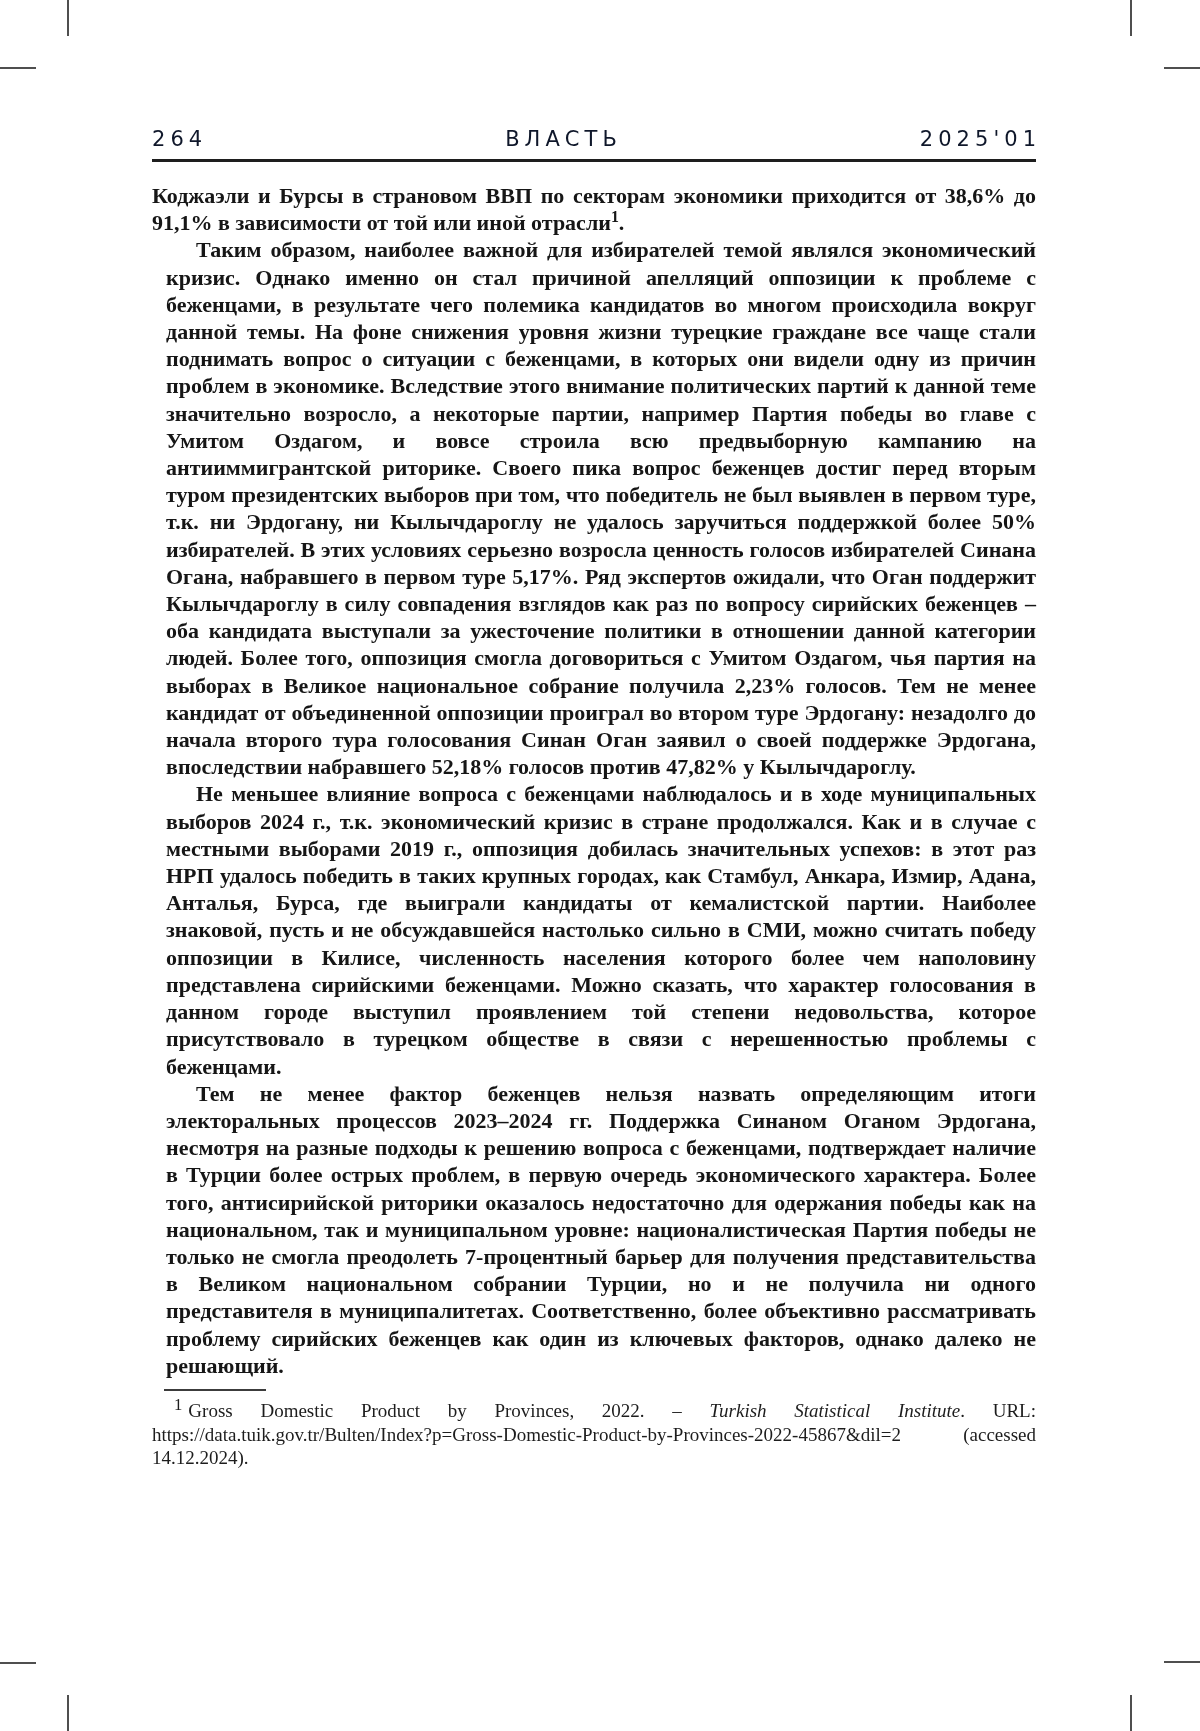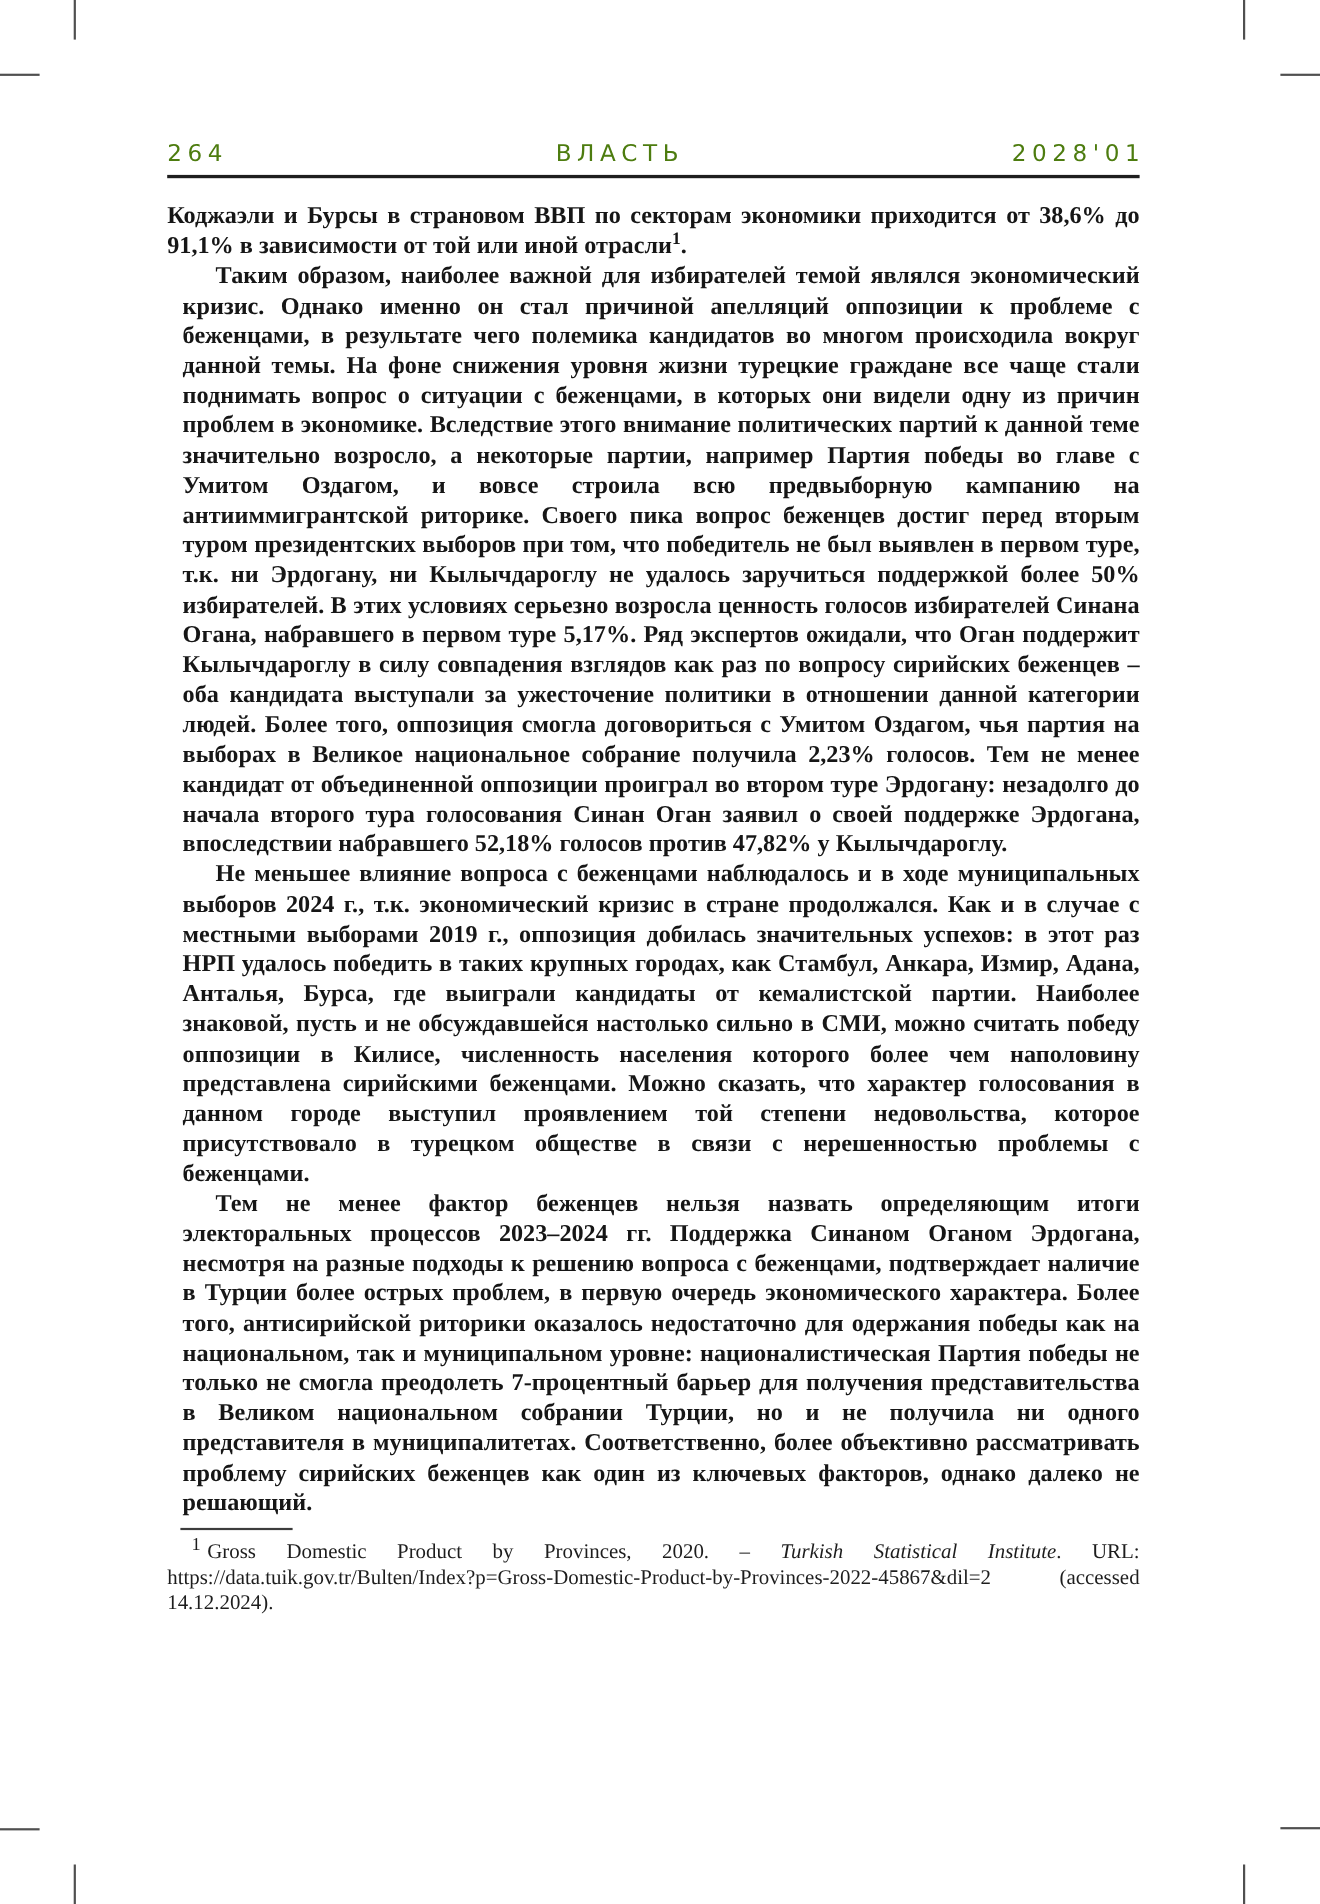--- a/index.html
+++ b/index.html
@@ -16,21 +16,21 @@
   .crop.v { width:2px; height:36px; }
   .crop.h { width:36px; height:2px; }
 
   .page { position:absolute; left:152px; top:127px; width:884px; }
 
   .header {
     display:flex; justify-content:space-between; align-items:center;
     font-family:"DejaVu Sans", sans-serif;
     font-size:21px; font-weight:500;
     letter-spacing:0.24em;
-    color:#4d7c0f;
+    color:#0f172a;
     padding-bottom:8px;
   }
   .header .issue { margin-right:-0.24em; }
   .header-rule { border-top:3px solid #1e1e1e; margin-bottom:20px; }
 
   .body-text {
     font-size:22px;
     line-height:27.2px;
     text-align:justify;
     color:#161616;
@@ -63,30 +63,30 @@
 <div class="crop h" style="left:0;     top:1662px;"></div>
 <div class="crop v" style="left:67px;  top:1695px;"></div>
 <div class="crop h" style="left:1164px;top:1661px;"></div>
 <div class="crop v" style="left:1130px;top:1695px;"></div>
 
 <div class="page">
 
   <div class="header">
     <span>264</span>
     <span>ВЛАСТЬ</span>
-    <span class="issue">2028'01</span>
+    <span class="issue">2025'01</span>
   </div>
   <div class="header-rule"></div>
 
   <div class="body-text">
     <p><span>Коджаэли и Бурсы в страновом ВВП по секторам экономики приходится от 38,6% до 91,1% в зависимости от той или иной отрасли</span><sup class="fn-ref">1</sup><span>.</span></p>
     <p class="indent">Таким образом, наиболее важной для избирателей темой являлся экономический кризис. Однако именно он стал причиной апелляций оппозиции к проблеме с беженцами, в результате чего полемика кандидатов во многом происходила вокруг данной темы. На фоне снижения уровня жизни турецкие граждане все чаще стали поднимать вопрос о ситуации с беженцами, в которых они видели одну из причин проблем в экономике. Вследствие этого внимание политических партий к данной теме значительно возросло, а некоторые партии, например Партия победы во главе с Умитом Оздагом, и вовсе строила всю предвыборную кампанию на антииммигрантской риторике. Своего пика вопрос беженцев достиг перед вторым туром президентских выборов при том, что победитель не был выявлен в первом туре, т.к. ни Эрдогану, ни Кылычдароглу не удалось заручиться поддержкой более 50% избирателей. В этих условиях серьезно возросла ценность голосов избирателей Синана Огана, набравшего в первом туре 5,17%. Ряд экспертов ожидали, что Оган поддержит Кылычдароглу в силу совпадения взглядов как раз по вопросу сирийских беженцев – оба кандидата выступали за ужесточение политики в отношении данной категории людей. Более того, оппозиция смогла договориться с Умитом Оздагом, чья партия на выборах в Великое национальное собрание получила 2,23% голосов. Тем не менее кандидат от объединенной оппозиции проиграл во втором туре Эрдогану: незадолго до начала второго тура голосования Синан Оган заявил о своей поддержке Эрдогана, впоследствии набравшего 52,18% голосов против 47,82% у Кылычдароглу.</p>
     <p class="indent">Не меньшее влияние вопроса с беженцами наблюдалось и в ходе муниципальных выборов 2024 г., т.к. экономический кризис в стране продолжался. Как и в случае с местными выборами 2019 г., оппозиция добилась значительных успехов: в этот раз НРП удалось победить в таких крупных городах, как Стамбул, Анкара, Измир, Адана, Анталья, Бурса, где выиграли кандидаты от кемалистской партии. Наиболее знаковой, пусть и не обсуждавшейся настолько сильно в СМИ, можно считать победу оппозиции в Килисе, численность населения которого более чем наполовину представлена сирийскими беженцами. Можно сказать, что характер голосования в данном городе выступил проявлением той степени недовольства, которое присутствовало в турецком обществе в связи с нерешенностью проблемы с беженцами.</p>
     <p class="indent">Тем не менее фактор беженцев нельзя назвать определяющим итоги электоральных процессов 2023–2024 гг. Поддержка Синаном Оганом Эрдогана, несмотря на разные подходы к решению вопроса с беженцами, подтверждает наличие в Турции более острых проблем, в первую очередь экономического характера. Более того, антисирийской риторики оказалось недостаточно для одержания победы как на национальном, так и муниципальном уровне: националистическая Партия победы не только не смогла преодолеть 7-процентный барьер для получения представительства в Великом национальном собрании Турции, но и не получила ни одного представителя в муниципалитетах. Соответственно, более объективно рассматривать проблему сирийских беженцев как один из ключевых факторов, однако далеко не решающий.</p>
   </div>
 
   <div class="footnote-sep"></div>
 
   <div class="footnote">
-    <span class="marker">1</span><span>Gross Domestic Product by Provinces, 2020. – </span><em>Turkish Statistical Institute</em><span>. URL: https://data.tuik.gov.tr/Bulten/Index?p=Gross-Domestic-Product-by-Provinces-2022-45867&amp;dil=2 (accessed 14.12.2024).</span>
+    <span class="marker">1</span><span>Gross Domestic Product by Provinces, 2022. – </span><em>Turkish Statistical Institute</em><span>. URL: https://data.tuik.gov.tr/Bulten/Index?p=Gross-Domestic-Product-by-Provinces-2022-45867&amp;dil=2 (accessed 14.12.2024).</span>
   </div>
 
 </div>
 
 </body></html>

